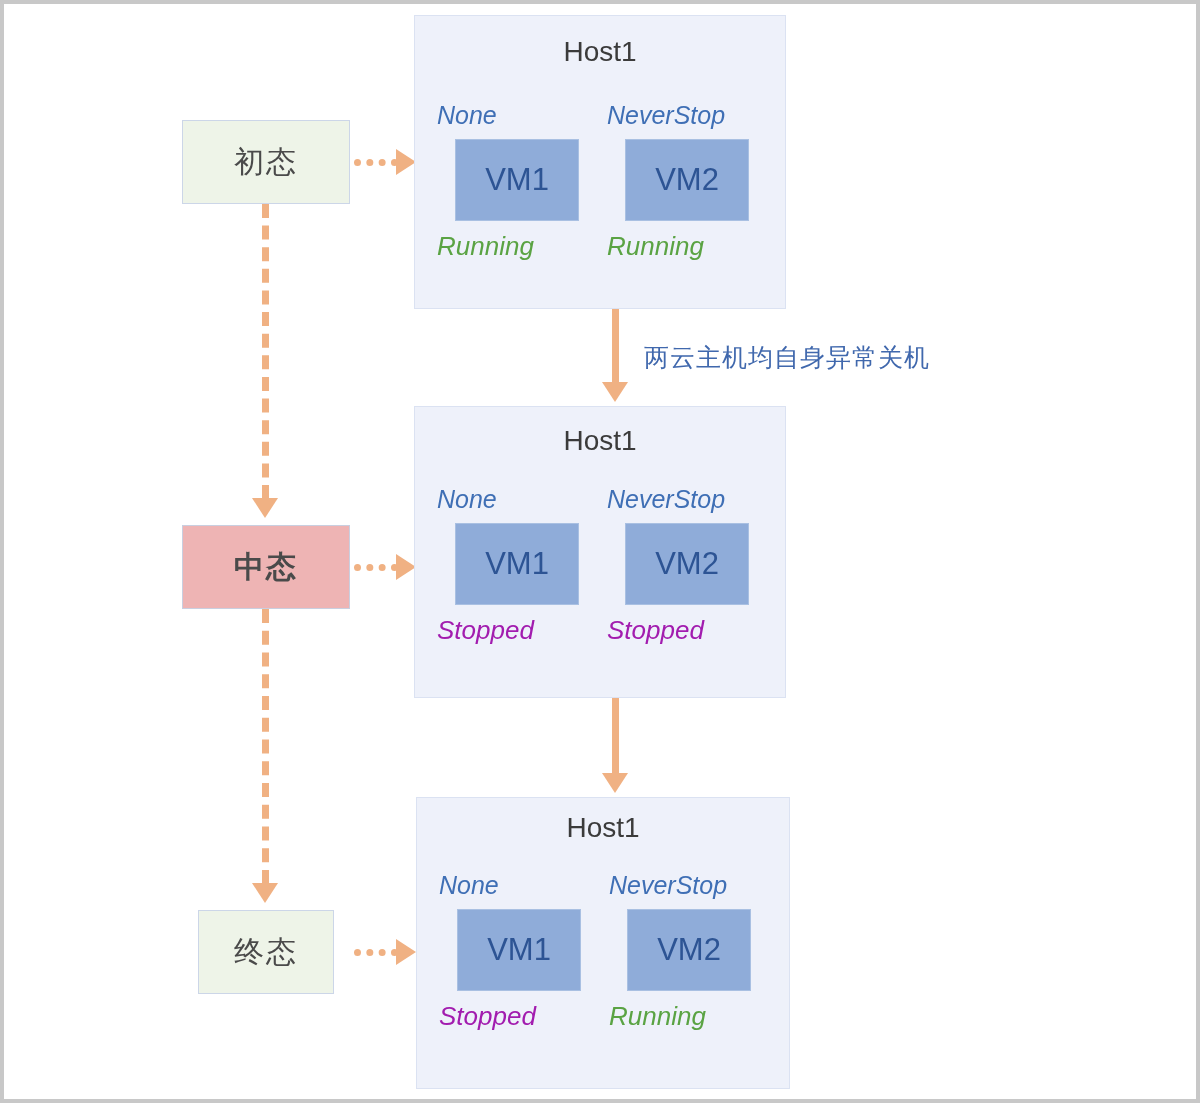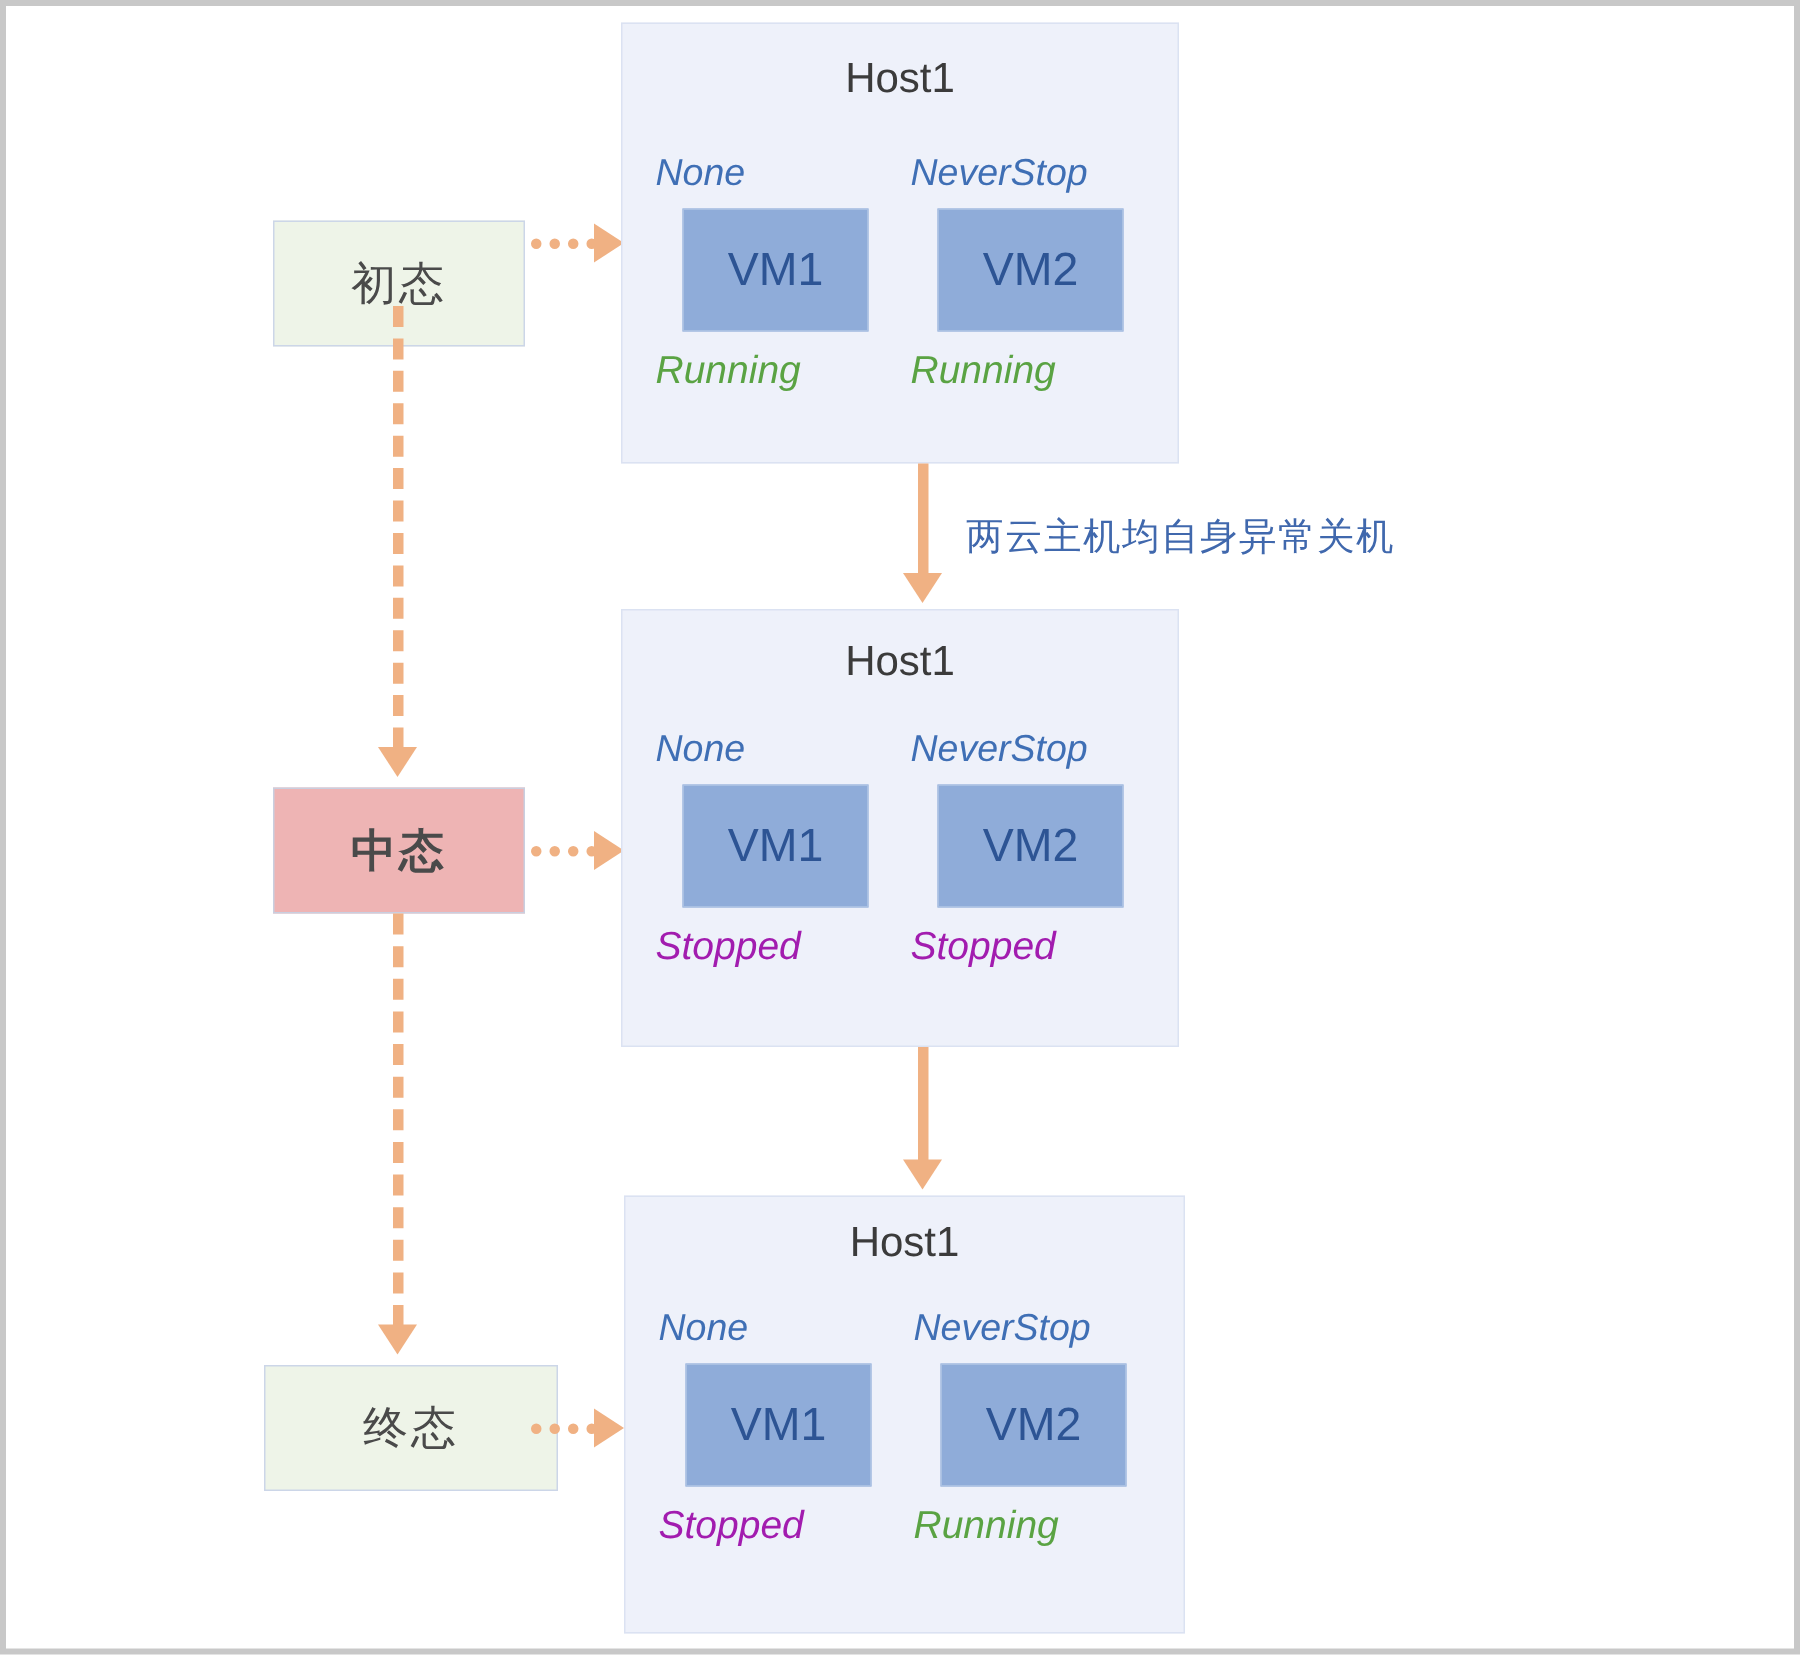--- a/index.html
+++ b/index.html
@@ -116,29 +116,29 @@
     color: #4068ad;
     white-space: nowrap;
     letter-spacing: 1px;
   }
 </style>
 </head>
 <body>
 
 <div id="canvas">
 
-  <div class="state-box state-green" style="left:178px; top:116px; width:168px; height:84px;margin-top:27px;">
+  <div class="state-box state-green" style="left:178px; top:116px; width:168px; height:84px;">
     <span>初态</span>
   </div>
 
   <div class="state-box state-red" style="left:178px; top:521px; width:168px; height:84px;">
     <span>中态</span>
   </div>
 
-  <div class="state-box state-green" style="left:172px; top:906px; width:196px; height:84px;text-align:right;">
+  <div class="state-box state-green" style="left:194px; top:906px; width:136px; height:84px;text-align:right;">
     <span>终态</span>
   </div>
 
   <div class="v-dashed" style="left:258px; top:200px; height:295px;"></div>
   <div class="arrow-head-down" style="left:248px; top:494px;"></div>
 
   <div class="v-dashed" style="left:258px; top:605px; height:275px;"></div>
   <div class="arrow-head-down" style="left:248px; top:879px;"></div>
 
   <div class="h-dotted" style="left:350px; top:155px; width:44px;"></div>

